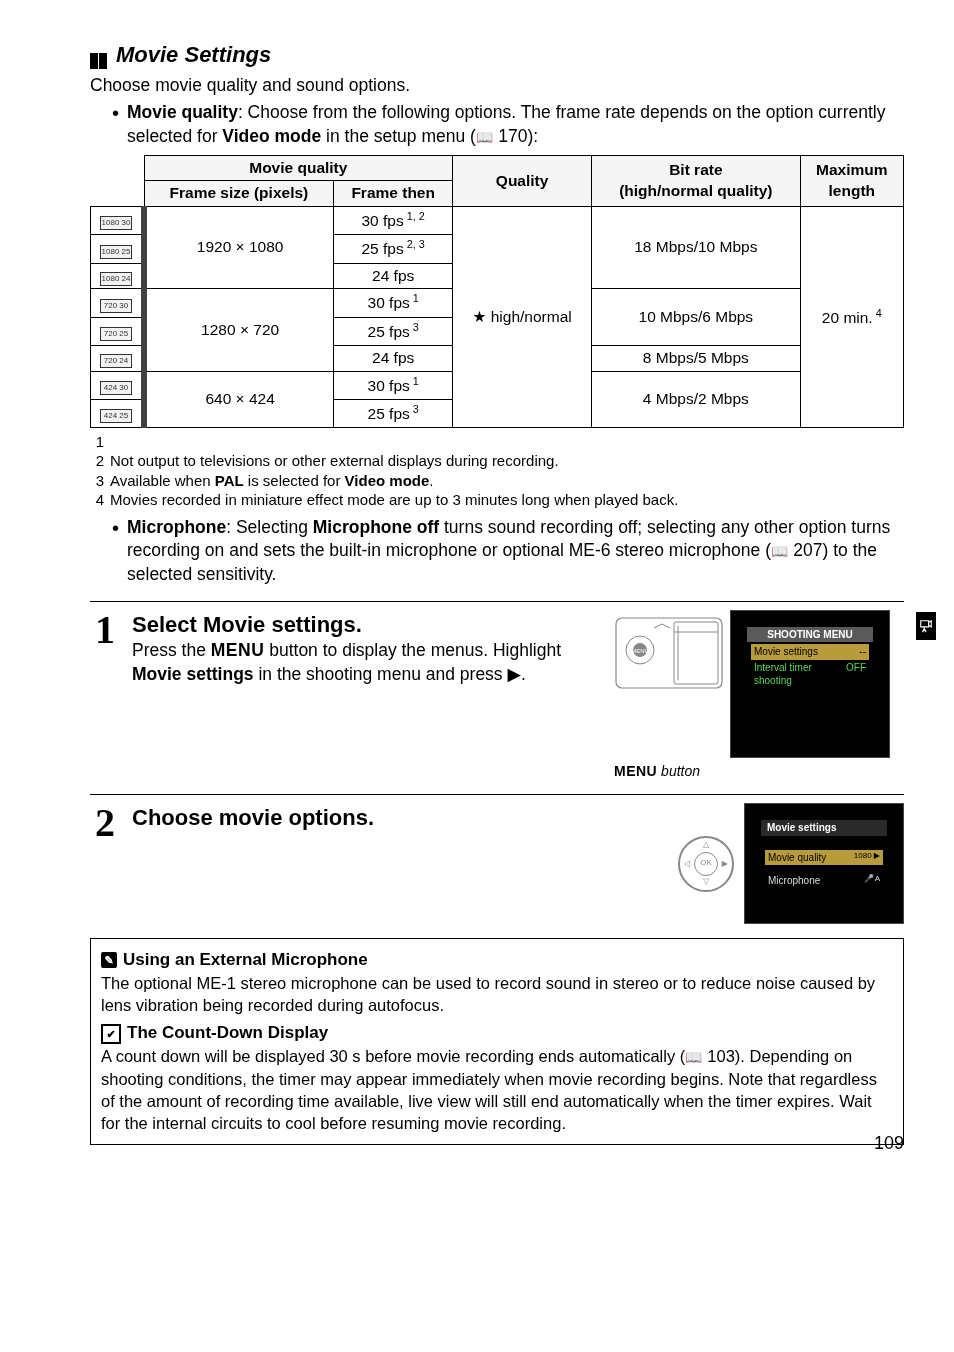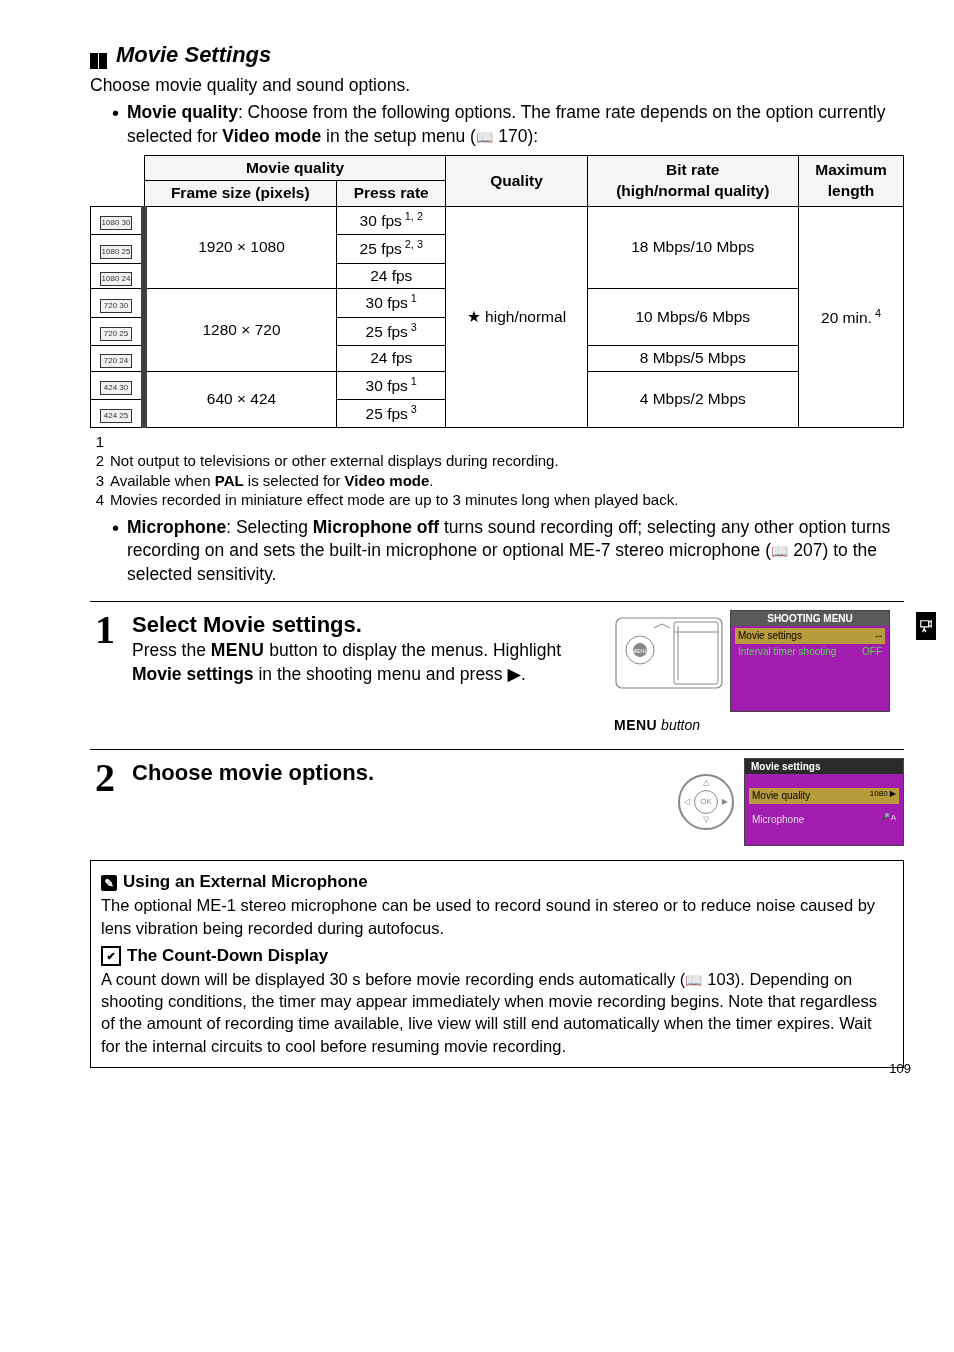--- a/index.html
+++ b/index.html
@@ -54,39 +54,39 @@
   .footnotes .fnnum { width:14px; text-align:right;}
   hr.sep { border:none; border-top:1px solid #000; margin:14px 0 8px 0;}
   .step-row { display:flex; gap:12px; margin-top:6px;}
   .step-num { font-size:40px; font-weight:bold; font-family:Georgia,serif; line-height:1; width:30px; text-align:center;}
   .step-body { flex:1; }
   .step-title { font-weight:bold; font-size:22px; }
   .step-fig { width:290px; }
   .fig-caption { font-size:14px; font-style:italic; margin-top:4px;}
   .menu-word { font-family:Arial; font-weight:bold; letter-spacing:0.5px; font-style:normal;}
   .lcd {
-    background:#a21caf; color:#fff; font-size:10px; border:1px solid #444;
-    display:inline-block; padding:4px; width:160px; box-sizing:border-box;
+    background:#000000; color:#fff; font-size:10px; border:1px solid #444;
+    display:inline-block; padding:20px; width:160px; box-sizing:border-box;
   }
   .lcd-title { background:#5a5a5a; text-align:center; padding:1px 0; margin:-4px -4px 2px -4px; font-weight:bold;}
   .lcd-row { display:flex; justify-content:space-between; padding:1px 3px; }
   .lcd-row.hl { background:#b89b3a; color:#000; }
   .ctrl-circle { width:52px; height:52px; border:2px solid #888; border-radius:50%; position:relative; display:inline-block;}
   .ctrl-circle .ok { position:absolute; top:50%; left:50%; transform:translate(-50%,-50%); border:1.5px solid #888; border-radius:50%; width:22px; height:22px; font-size:8px; display:flex; align-items:center; justify-content:center; color:#888;}
   .ctrl-circle .arr { position:absolute; font-size:8px; color:#888;}
   .ctrl-circle .arr.up{top:2px;left:50%;transform:translateX(-50%);}
   .ctrl-circle .arr.dn{bottom:2px;left:50%;transform:translateX(-50%);}
   .ctrl-circle .arr.lf{left:4px;top:50%;transform:translateY(-50%);}
   .ctrl-circle .arr.rt{right:4px;top:50%;transform:translateY(-50%);}
   .info-box { border:1px solid #000; padding:8px 10px 10px 10px; margin-top:14px; font-size:16.5px; line-height:1.35;}
   .info-heading { font-weight:bold; font-size:17px; display:flex; align-items:center; gap:6px; margin-top:2px;}
   .ih-icon { width:16px; height:16px; display:inline-flex; align-items:center; justify-content:center; font-size:11px;}
   .ih-icon.pencil { background:#000; color:#fff; border-radius:2px;}
   .ih-icon.check { border:2px solid #000; color:#000; font-weight:bold;}
-  .pagenum { position:absolute; right:43px; bottom:20px; font-size:13px; }
+  .pagenum { position:absolute; right:50px; bottom:20px; font-size:18px; }
   .side-tab { position:absolute; right:18px; top:612px; width:20px; height:28px; background:#000; display:flex; align-items:center; justify-content:center;}
   .side-tab svg { width:14px; height:14px;}
   .book-icon { font-size:14px; }
   sup { font-size:0.7em; }
   .camera-drawing { width:110px; height:90px; display:block;}
 </style>
 </head>
 <body>
 
 <div class="side-tab">
@@ -113,21 +113,21 @@
     <th rowspan="2" style="width:42px;border:none;background:none"></th>
     <th colspan="2">Movie quality</th>
     <th rowspan="2">Quality</th>
     <th rowspan="2" style="white-space:pre-line">Bit rate
 (high/normal quality)</th>
     <th rowspan="2" style="white-space:pre-line">Maximum
 length</th>
   </tr>
   <tr>
     <th>Frame size (pixels)</th>
-    <th>Press rate</th>
+    <th>Frame then</th>
   </tr>
   <tr>
     <td class="icon-cell"><span class="iconbox">1080 30</span></td>
     <td rowspan="3">1920 × 1080</td>
     <td><span>30 fps</span><sup> 1, 2</sup></td>
     <td rowspan="8">★ high/normal</td>
     <td rowspan="3">18 Mbps/10 Mbps</td>
     <td rowspan="8"><span>20 min.</span><sup> 4</sup></td>
   </tr>
   <tr>
@@ -180,21 +180,21 @@
     </div>
   <div>
       <span class="fnnum">4</span>
       <span>Movies recorded in miniature effect mode are up to 3 minutes long when played back.</span>
     </div>
 </div>
 
 <div class="bullet-row" style="margin-top:6px;">
   <div class="bullet-dot">•</div>
   <div class="bullet-text">
-    <b>Microphone</b><span>: Selecting </span><b>Microphone off</b><span> turns sound recording off; selecting any other option turns recording on and sets the built-in microphone or optional ME-7 stereo microphone (</span><span class="book-icon">📖</span> <span>207) to the selected sensitivity.</span>
+    <b>Microphone</b><span>: Selecting </span><b>Microphone off</b><span> turns sound recording off; selecting any other option turns recording on and sets the built-in microphone or optional ME-6 stereo microphone (</span><span class="book-icon">📖</span> <span>207) to the selected sensitivity.</span>
   </div>
 </div>
 
 <hr class="sep">
 
 <div class="step-row">
   <div class="step-num">1</div>
   <div class="step-body">
     <div class="step-title"><span>Select </span><span>Movie settings</span><span>.</span></div>
     <div>

